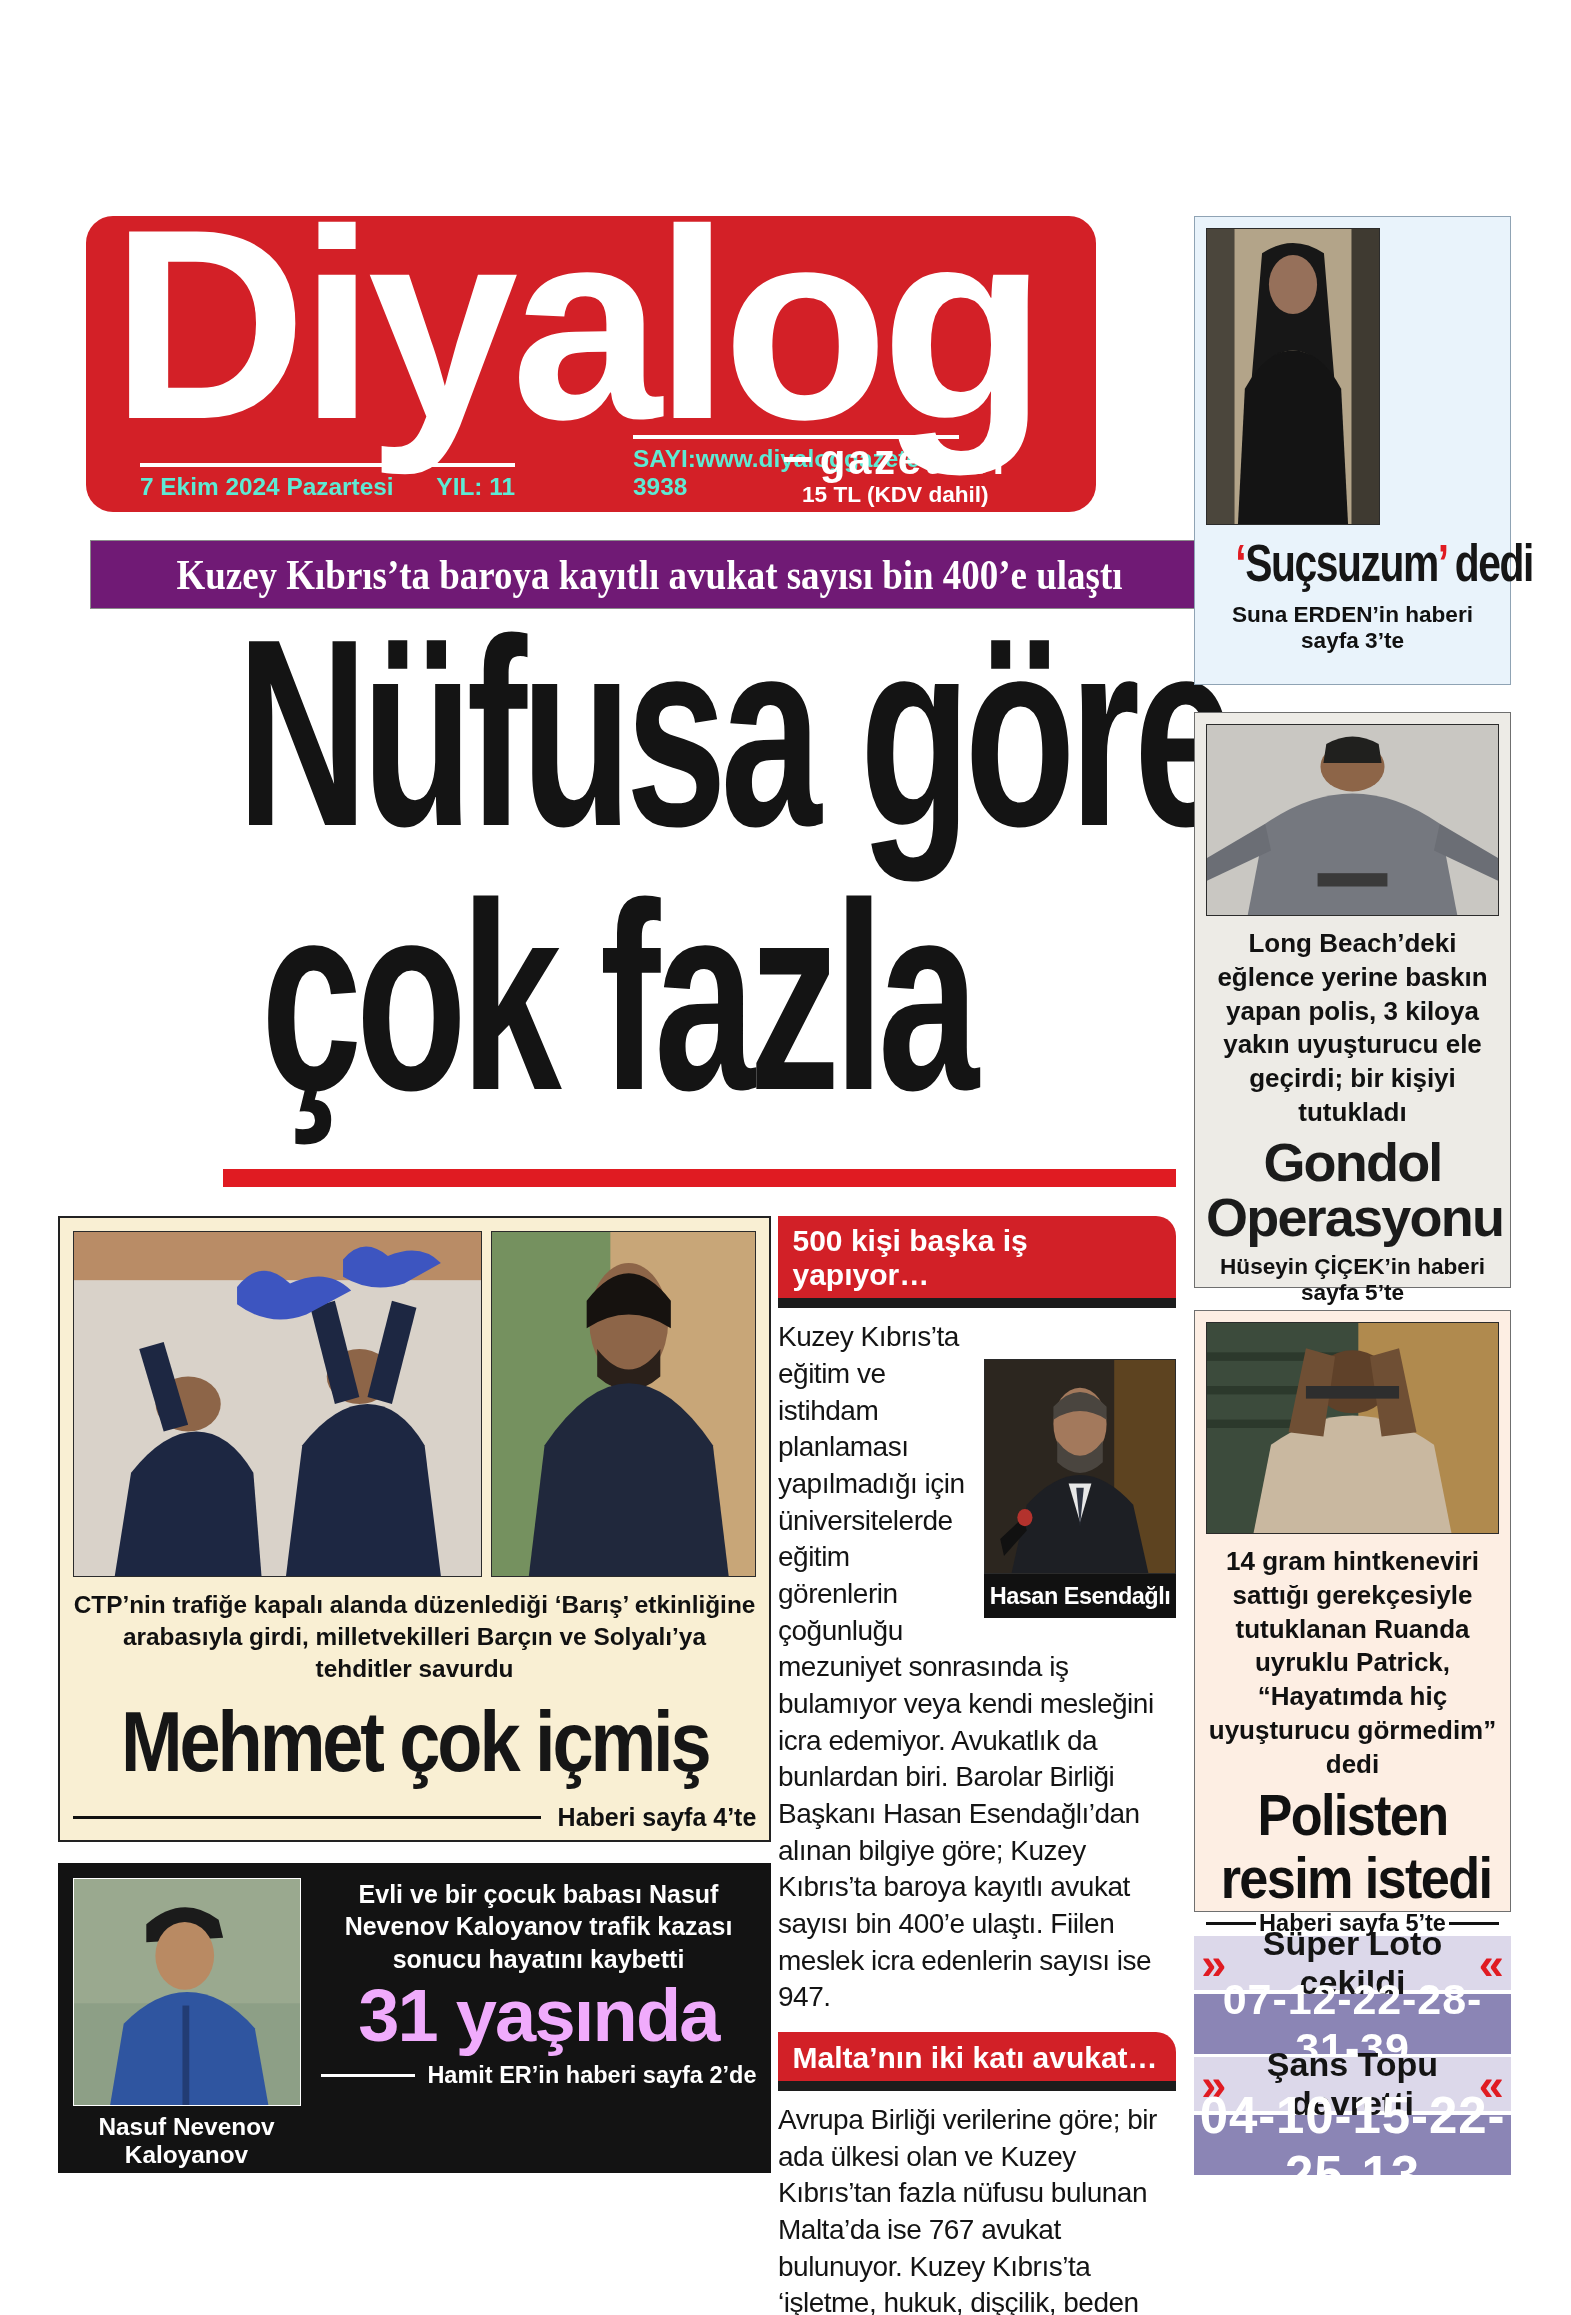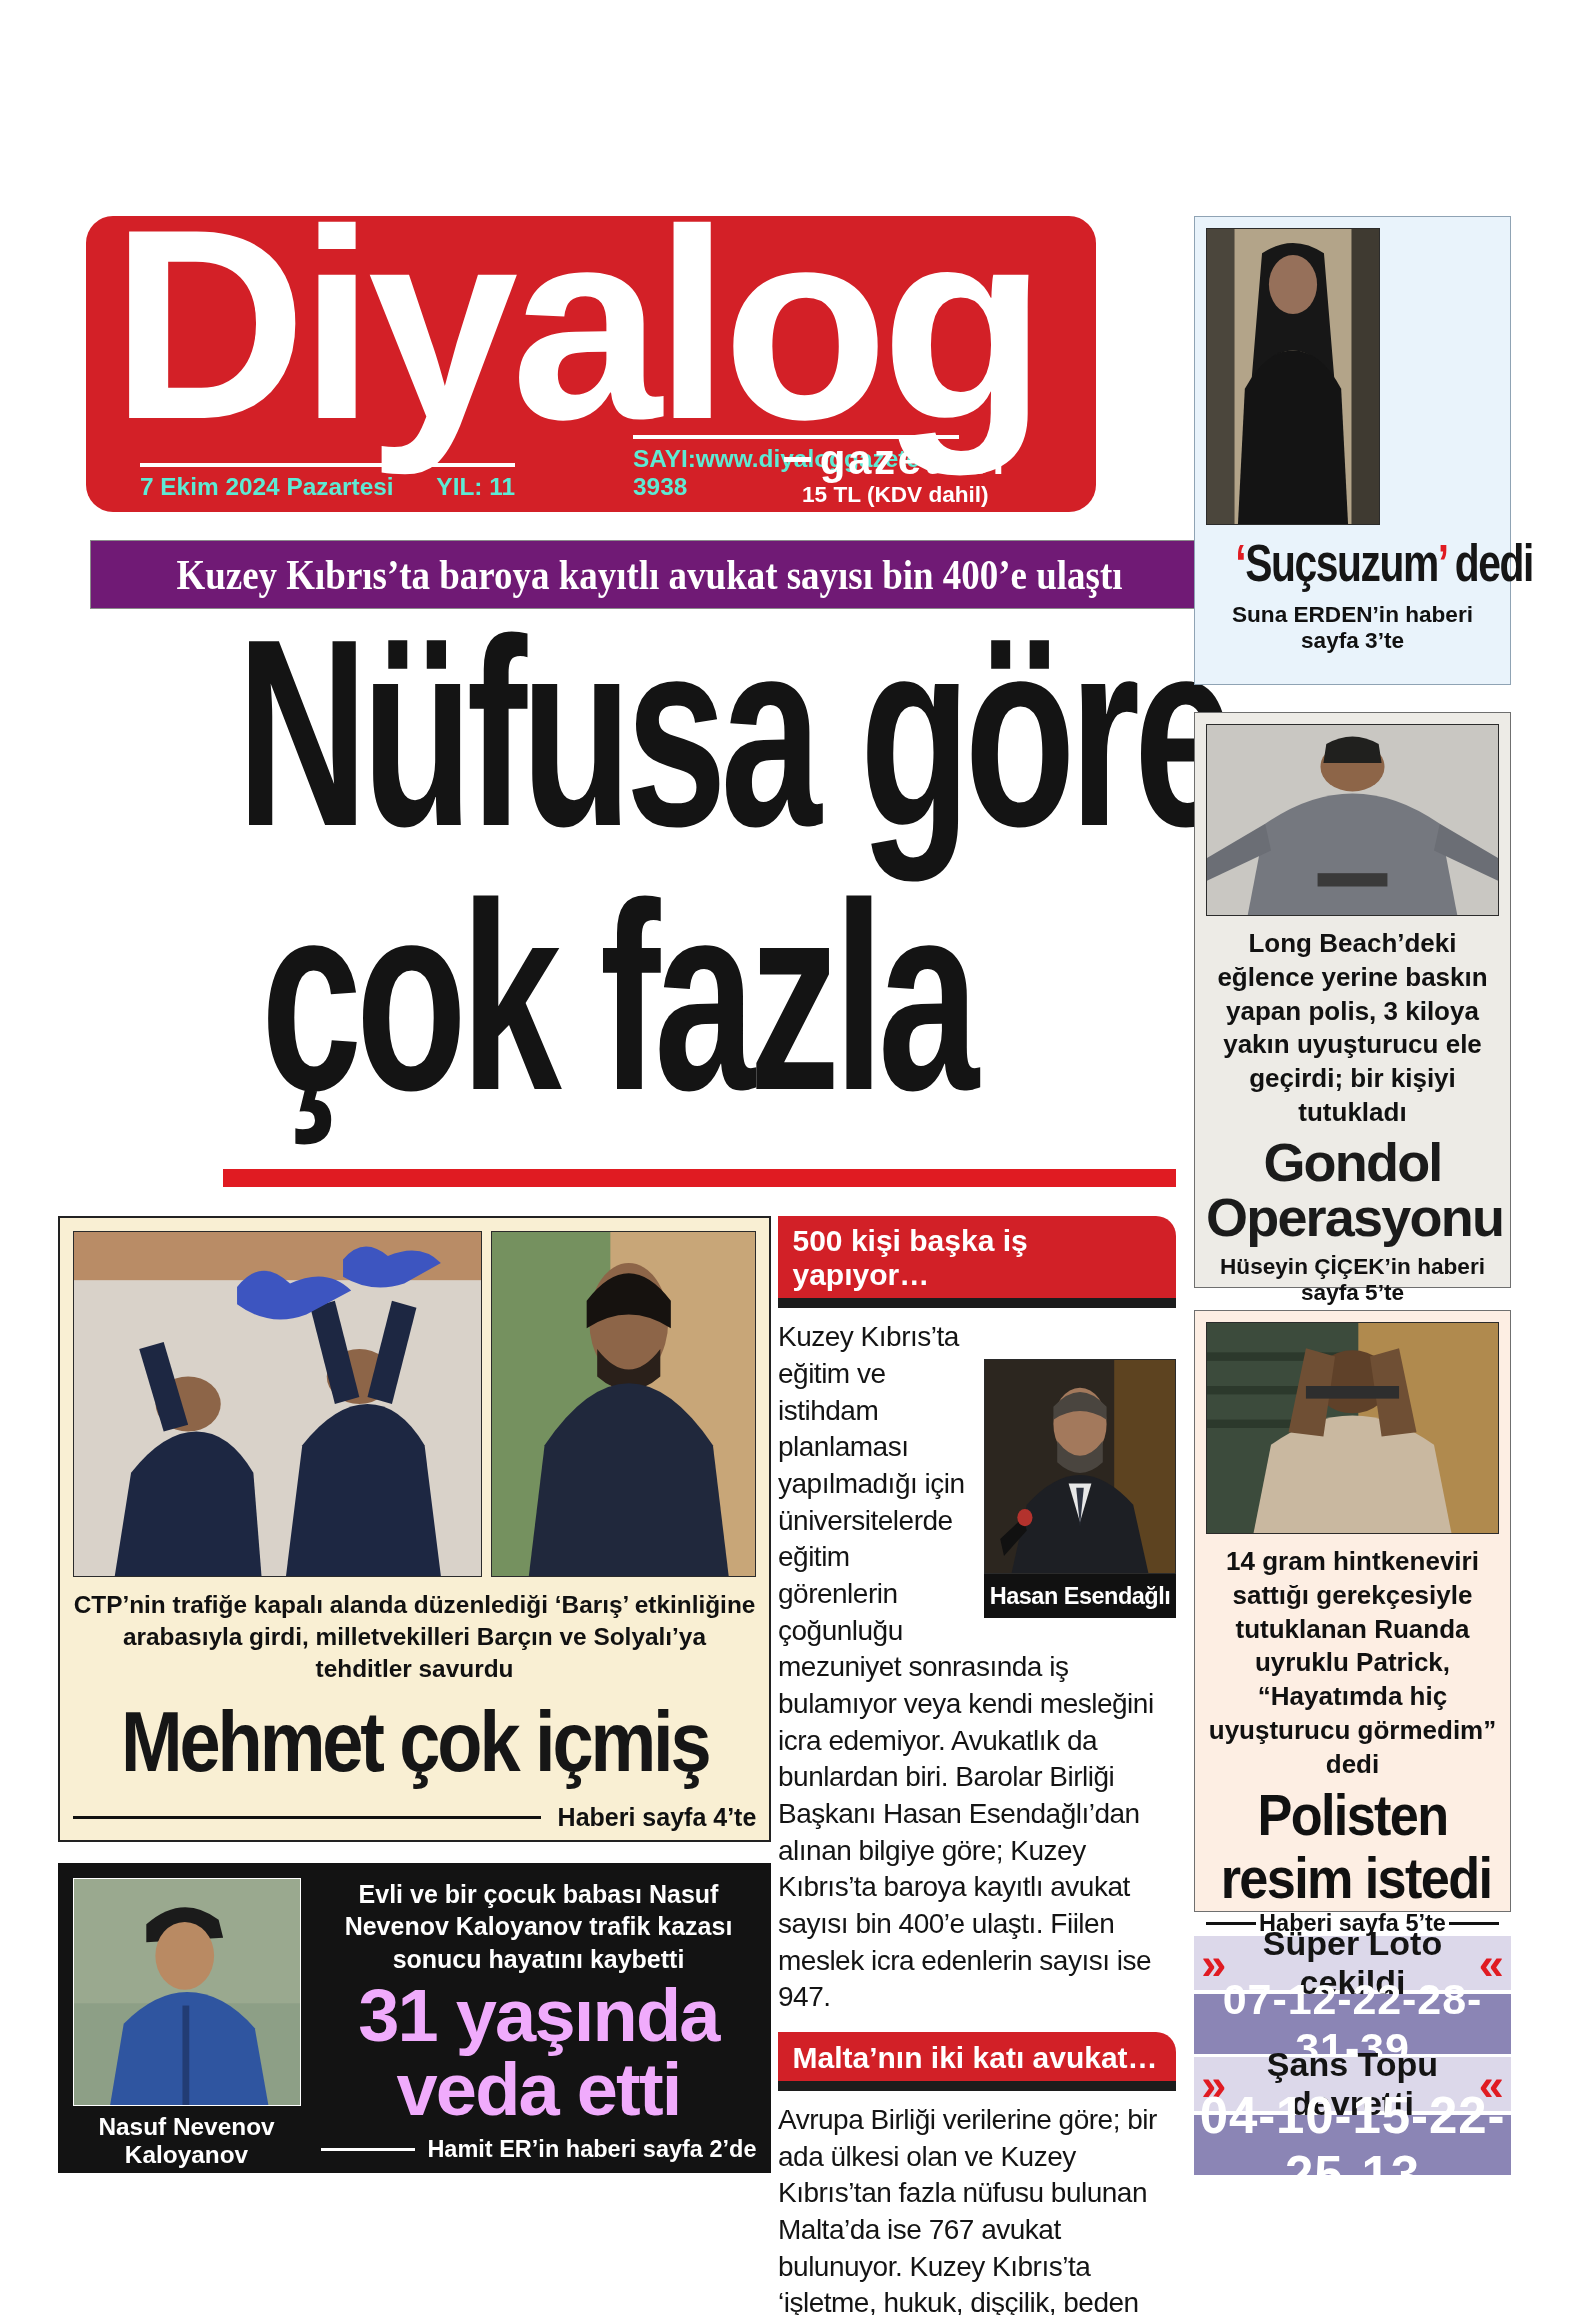--- a/index.html
+++ b/index.html
@@ -276,21 +276,20 @@
           <path d="M16,100 L22,64 Q36,50 50,50 Q66,50 80,66 L86,100 Z" fill="#2f55a0"></path>
           <rect x="48" y="56" width="3" height="44" fill="#223c74"></rect>
         </svg>
       </div>
       <div class="veda-photo-caption">Nasuf Nevenov Kaloyanov</div>
     </div>
     <div class="veda-right">
       <div class="veda-summary">Evli ve bir çocuk babası Nasuf Nevenov Kaloyanov trafik kazası sonucu hayatını kaybetti</div>
       <div class="veda-headline">
         <div>31 yaşında</div>
-        <div>veda etti</div>
       </div>
       <div class="veda-byline">
         <span class="rule"></span>
         <span class="txt">Hamit ER’in haberi sayfa 2’de</span>
       </div>
     </div>
   </div>
 
   <div class="midcol">
     <div class="redbar">500 kişi başka iş yapıyor…</div>

